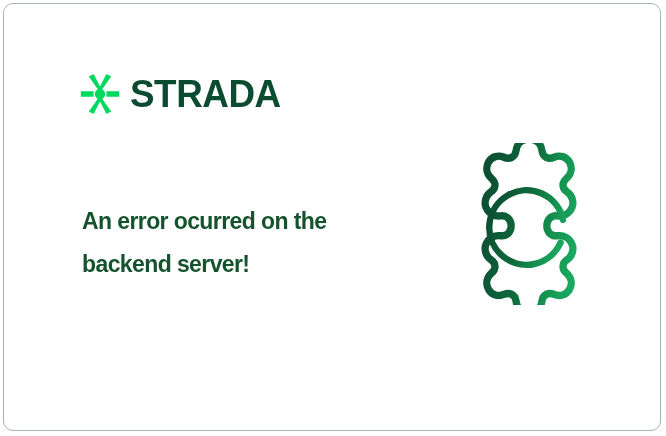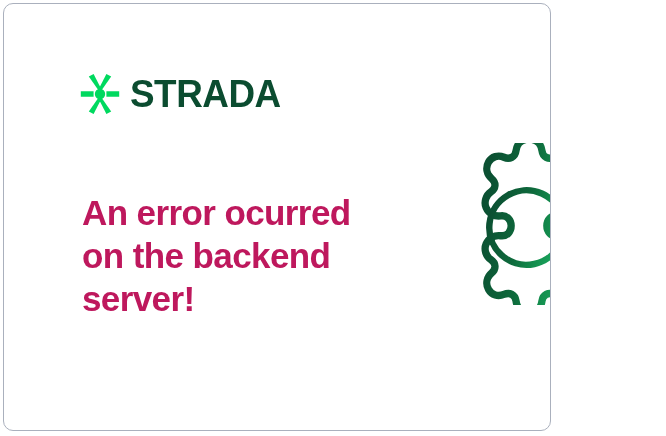--- a/index.html
+++ b/index.html
@@ -12,21 +12,21 @@
     height: 436px;
     font-family: "Liberation Sans", sans-serif;
     -webkit-font-smoothing: antialiased;
     overflow: hidden;
   }
 
   .error-card {
     position: absolute;
     left: 3px;
     top: 3px;
-    width: 548px;
+    width: 658px;
     height: 428px;
     box-sizing: border-box;
     background: #ffffff;
     border: 1.5px solid #aab0bd;
     border-radius: 10px;
     overflow: hidden;
   }
 
   
   .brand {
@@ -52,28 +52,28 @@
     line-height: 1;
     white-space: nowrap;
     transform: scaleX(0.97);
     transform-origin: left center;
   }
 
   
   .message {
     position: absolute;
     left: 78px;
-    top: 152px;
+    top: 173px;
     width: 300px;
     font-family: "Liberation Sans", sans-serif;
-    font-size: 35px;
+    font-size: 23px;
     font-weight: 700;
     line-height: 43px;
     letter-spacing: -0.6px;
-    color: #be185d;
+    color: #14532d;
   }
 
   
   .gear-art {
     position: absolute;
     left: 444px;
     top: 139px;
     width: 162px;
     height: 162px;
   }

